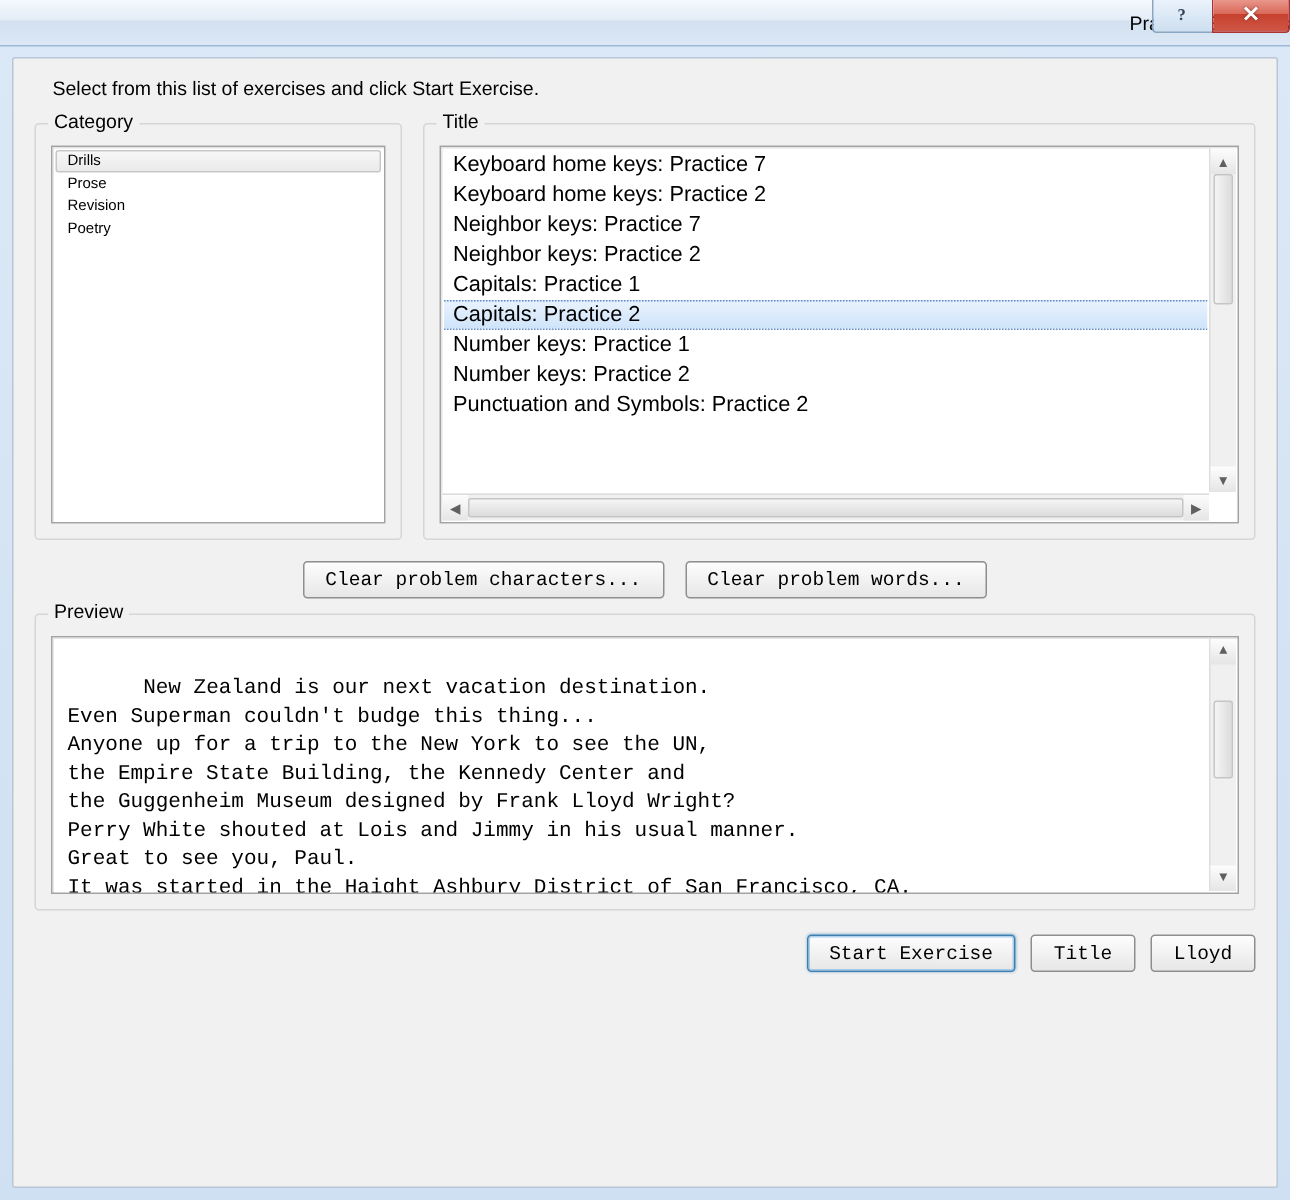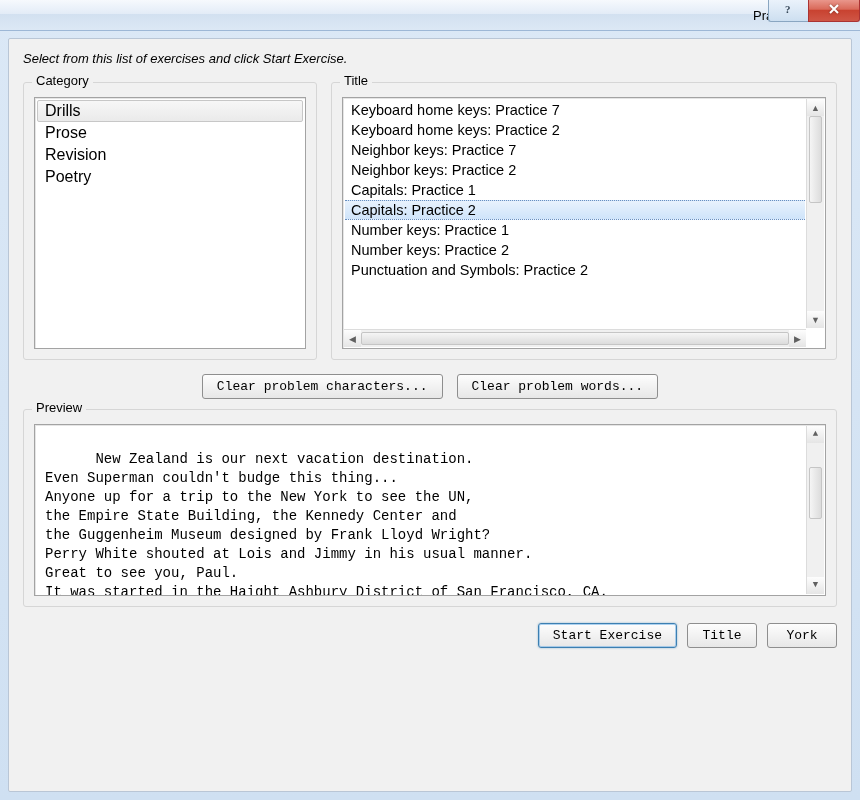--- a/index.html
+++ b/index.html
@@ -63,23 +63,22 @@
     right: 8px;
     top: 38px;
     bottom: 8px;
     background: #f1f1f1;
     border: 1px solid #b9c6d6;
     border-radius: 2px;
     padding: 12px 14px 12px 14px;
     box-sizing: border-box;
   }
   .intro-line {
-    margin: 0 0 4px 0;
+    margin: 0 0 4px 12px;
     color: #000;
-    font-style: italic;
   }
 
   .fieldset {
     border: 1px solid #d6d6d6;
     border-radius: 3px;
     padding: 14px 10px 10px 10px;
     position: relative;
     background: #f1f1f1;
   }
   .fieldset-label {
@@ -89,37 +88,37 @@
     background: #f1f1f1;
     padding: 0 4px;
     color: #000;
   }
 
   .cols {
     display: flex;
     gap: 14px;
     margin-top: 16px;
   }
-  .col-category { width: 294px; }
+  .col-category { width: 245px; }
   .col-title { flex: 1; }
 
   .listbox {
     background: #fff;
     border: 1px solid #a3a3a3;
     box-shadow: inset 1px 1px 0 #e5e5e5;
     height: 252px;
     box-sizing: border-box;
     padding: 2px;
     overflow: hidden;
     position: relative;
   }
   .listbox.with-hscroll { padding-bottom: 18px; }
   .category-item {
     padding: 2px 8px;
-    font-size: 16px;
+    font-size: 10px;
     cursor: default;
   }
   .category-item.selected {
     background: linear-gradient(to bottom, #f7f7f7, #eaeaea);
     border: 1px solid #c7c7c7;
     border-radius: 2px;
     padding: 1px 7px;
   }
 
   .title-list {
@@ -339,16 +338,16 @@
           <div class="sb-thumb" style="top:24px;height:50px"></div>
         </div>
         <div class="sb-btn">▼</div>
       </div>
     </div>
   </div>
 
   <div class="bottom-buttons">
     <button class="btn default">Start Exercise</button>
     <button class="btn">Title</button>
-    <button class="btn">York</button>
+    <button class="btn">Lloyd</button>
   </div>
 
 </div>
 
 </body></html>

